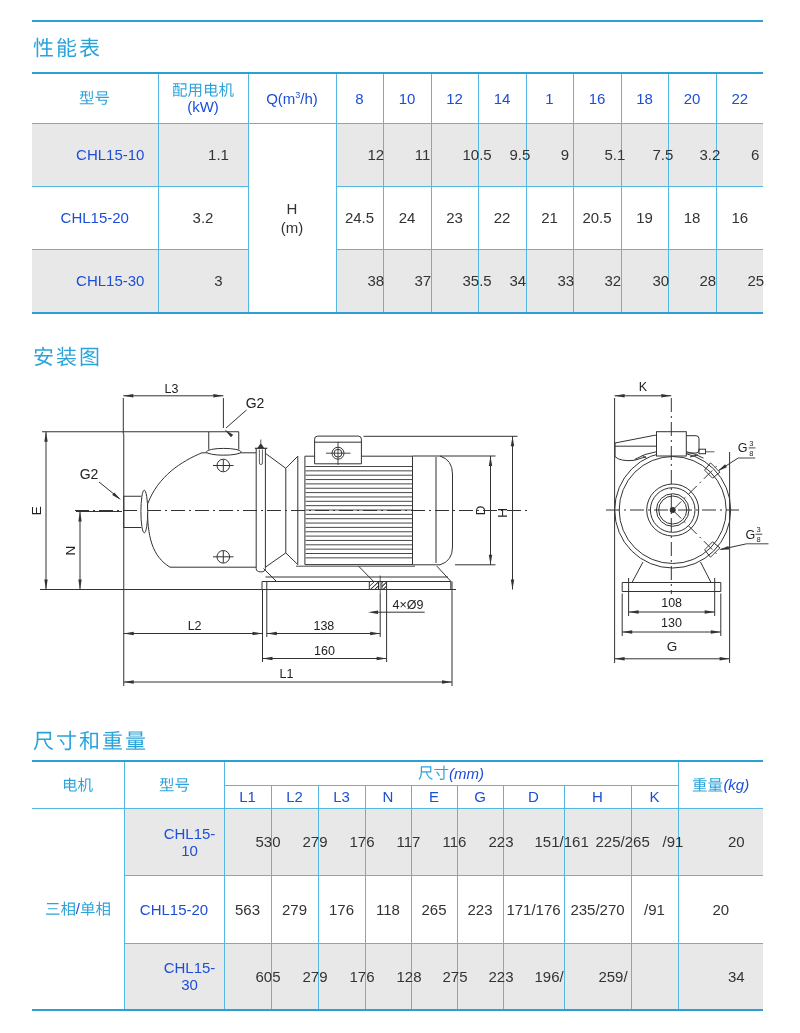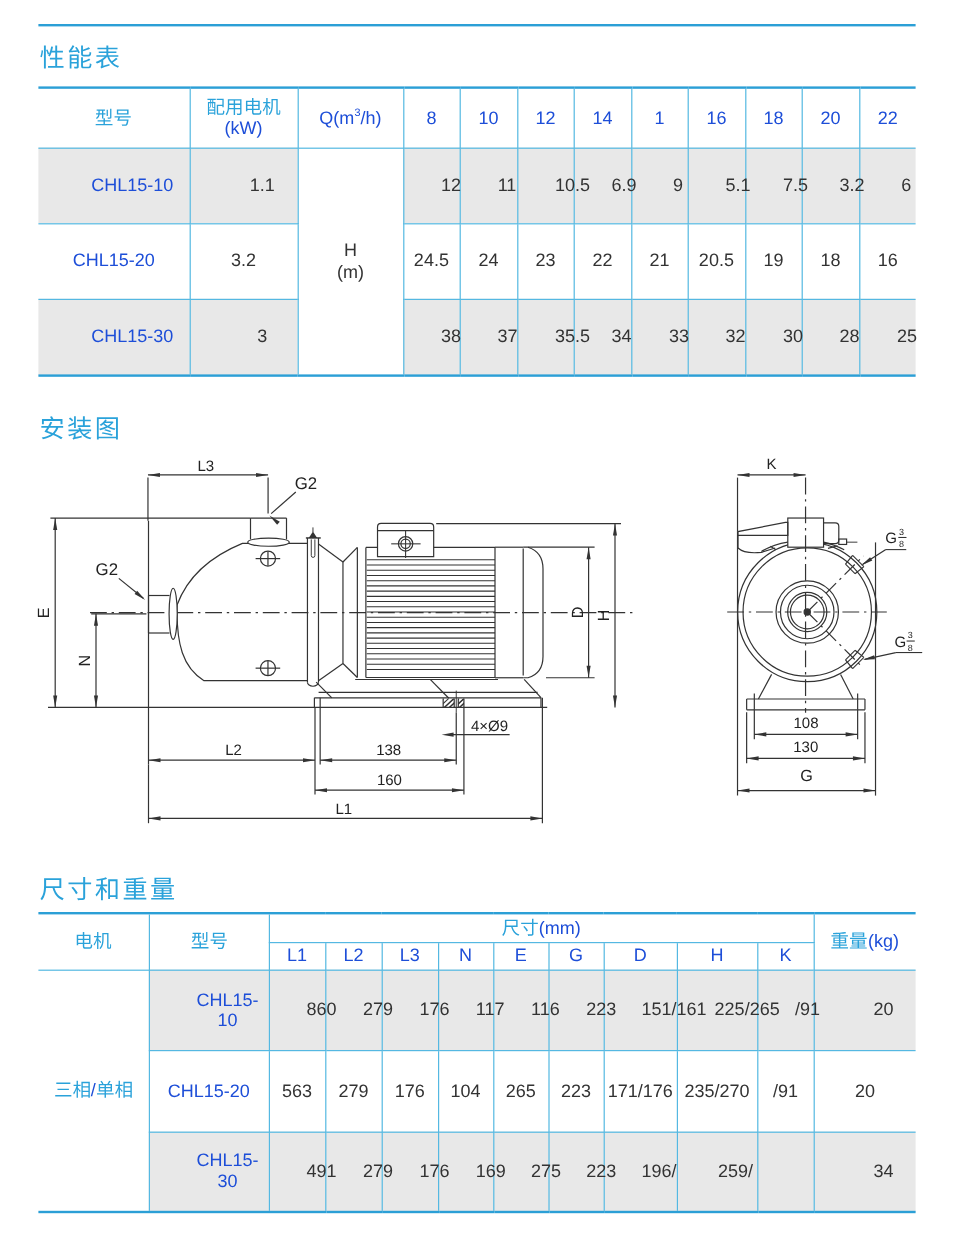--- a/index.html
+++ b/index.html
@@ -86,21 +86,21 @@
         <td class="b-top blue">20</td>
         <td class="b-top blue no-r">22</td>
       </tr>
 <tr style="height:63px;">
         <td class="gray no-l blue">CHL15-10</td>
         <td class="gray dk">1.1</td>
         <td class="dk b-bot" rowspan="3" style="line-height:19px;">H<br>(m)</td>
         <td class="gray dk">12</td>
         <td class="gray dk">11</td>
         <td class="gray dk">10.5</td>
-        <td class="gray dk">6.9</td>
+        <td class="gray dk">9.5</td>
         <td class="gray dk">9</td>
         <td class="gray dk">5.1</td>
         <td class="gray dk">7.5</td>
         <td class="gray dk">3.2</td>
         <td class="gray dk no-r">6</td>
       </tr>
 <tr style="height:63px;">
         <td class="no-l blue">CHL15-20</td>
         <td class="dk">3.2</td>
         <td class="dk">24.5</td>
@@ -526,21 +526,21 @@
       <col style="width:47px">
       <col style="width:46px">
       <col style="width:46px">
       <col style="width:46px">
       <col style="width:61px">
       <col style="width:67px">
       <col style="width:47px">
       <col style="width:85px">
     </colgroup>
 <tbody>
-      <tr style="height:24px;">
+      <tr style="height:24px;font-style:italic;">
         <td class="b-top no-l blue" rowspan="2"><svg style="vertical-align:-2px;" width="31.0" height="15.5" viewBox="0 0 2000 1000" fill="#2aa2da">
             <use href="#zh15" transform="translate(0,880) scale(1,-1)"></use>
             <use href="#zh16" transform="translate(1000,880) scale(1,-1)"></use>
           </svg></td>
         <td class="b-top blue" rowspan="2"><svg style="vertical-align:-2px;" width="31.0" height="15.5" viewBox="0 0 2000 1000" fill="#2aa2da">
             <use href="#zh11" transform="translate(0,880) scale(1,-1)"></use>
             <use href="#zh12" transform="translate(1000,880) scale(1,-1)"></use>
           </svg></td>
         <td class="b-top blue" colspan="9"><svg style="vertical-align:-2px;" width="31.0" height="15.5" viewBox="0 0 2000 1000" fill="#2aa2da">
             <use href="#zh6" transform="translate(0,880) scale(1,-1)"></use>
@@ -564,50 +564,50 @@
       </tr>
 <tr style="height:67px;">
         <td class="no-l blue b-bot" rowspan="3"><svg style="vertical-align:-2px;" width="31.0" height="15.5" viewBox="0 0 2000 1000" fill="#2aa2da">
             <use href="#zh17" transform="translate(0,880) scale(1,-1)"></use>
             <use href="#zh18" transform="translate(1000,880) scale(1,-1)"></use>
           </svg>/<svg style="vertical-align:-2px;" width="31.0" height="15.5" viewBox="0 0 2000 1000" fill="#2aa2da">
             <use href="#zh19" transform="translate(0,880) scale(1,-1)"></use>
             <use href="#zh18" transform="translate(1000,880) scale(1,-1)"></use>
           </svg></td>
         <td class="blue gray">CHL15-10</td>
-        <td class="dk gray">860</td>
+        <td class="dk gray">530</td>
         <td class="dk gray">279</td>
         <td class="dk gray">176</td>
         <td class="dk gray">117</td>
         <td class="dk gray">116</td>
         <td class="dk gray">223</td>
         <td class="dk gray">151/161</td>
         <td class="dk gray">225/265</td>
         <td class="dk gray">/91</td>
         <td class="dk gray no-r">20</td>
       </tr>
 <tr style="height:68px;">
         <td class="blue">CHL15-20</td>
         <td class="dk">563</td>
         <td class="dk">279</td>
         <td class="dk">176</td>
-        <td class="dk">104</td>
+        <td class="dk">118</td>
         <td class="dk">265</td>
         <td class="dk">223</td>
         <td class="dk">171/176</td>
         <td class="dk">235/270</td>
         <td class="dk">/91</td>
         <td class="dk no-r">20</td>
       </tr>
 <tr style="height:67px;">
         <td class="blue gray b-bot">CHL15-30</td>
-        <td class="dk gray b-bot">491</td>
+        <td class="dk gray b-bot">605</td>
         <td class="dk gray b-bot">279</td>
         <td class="dk gray b-bot">176</td>
-        <td class="dk gray b-bot">169</td>
+        <td class="dk gray b-bot">128</td>
         <td class="dk gray b-bot">275</td>
         <td class="dk gray b-bot">223</td>
         <td class="dk gray b-bot">196/</td>
         <td class="dk gray b-bot">259/</td>
         <td class="dk gray b-bot"></td>
         <td class="dk gray b-bot no-r">34</td>
       </tr>
 </tbody>
   </table>
 

